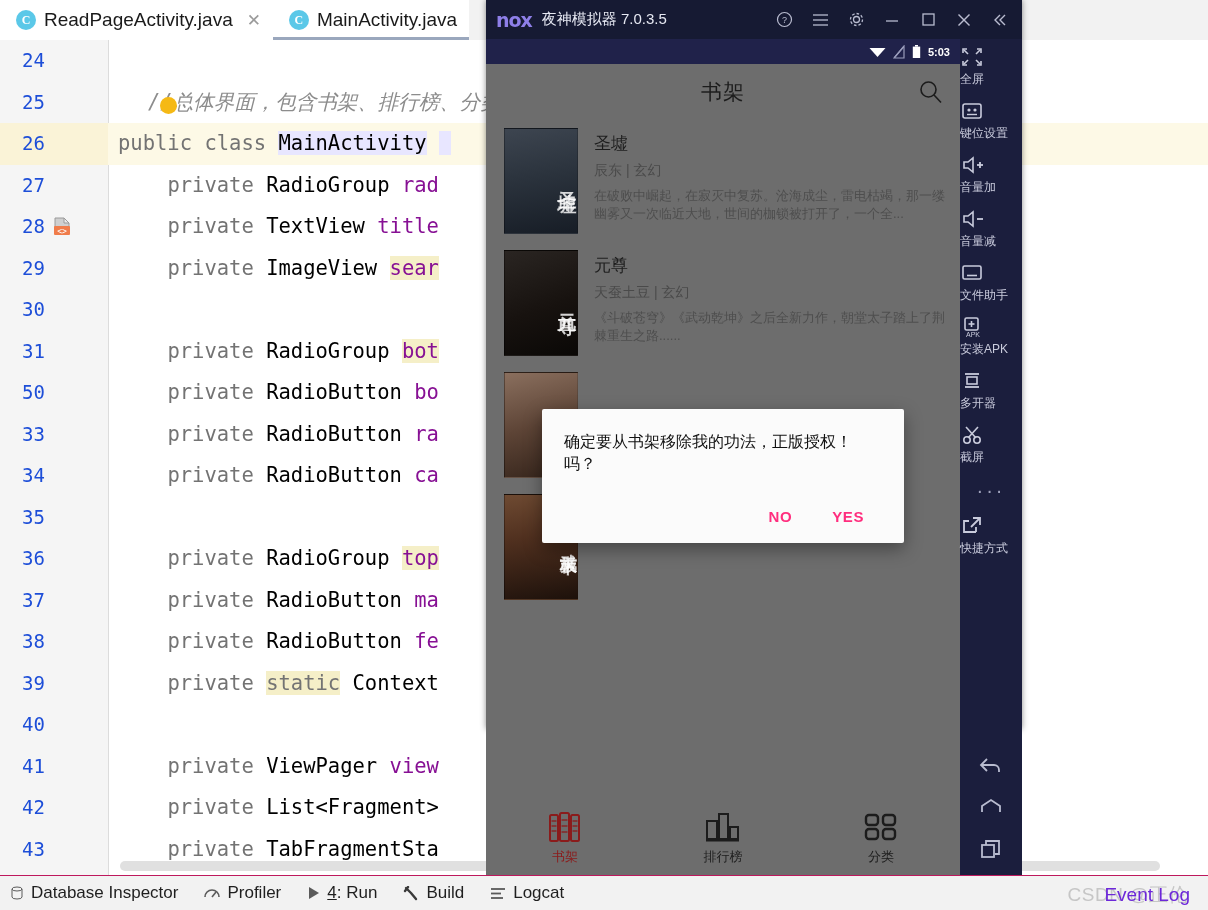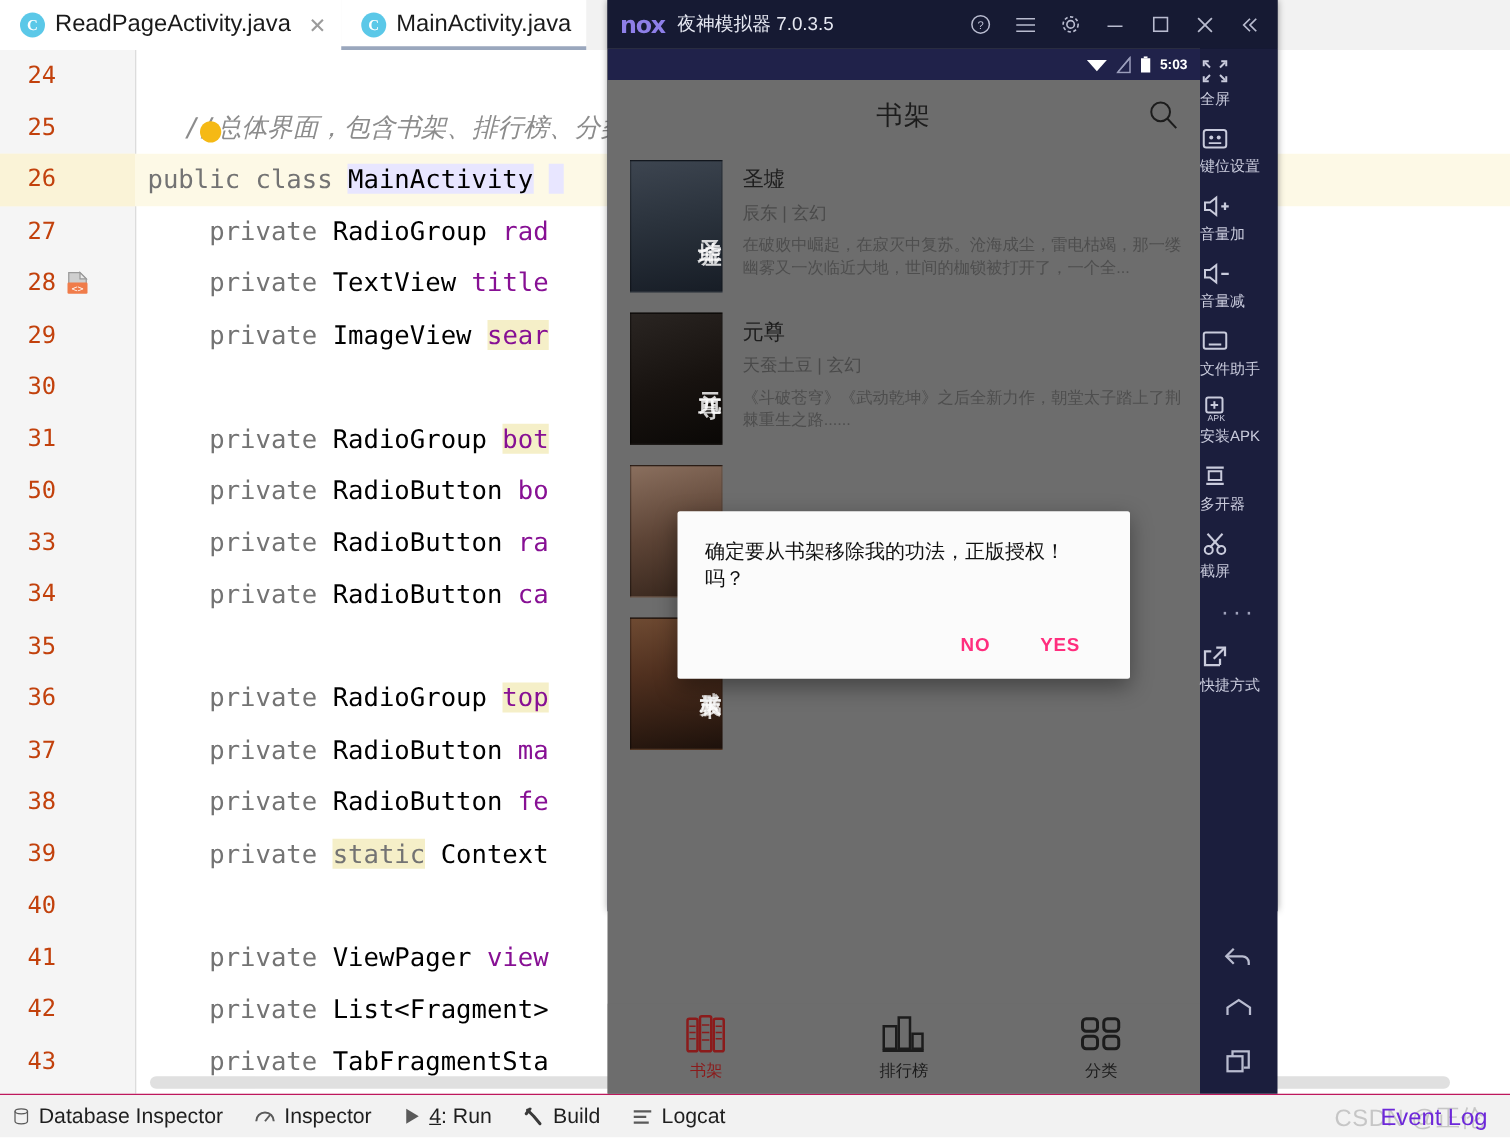--- a/index.html
+++ b/index.html
@@ -61,21 +61,21 @@
   .line {
     position: relative; height: 41.5px; line-height: 41.5px;
     display: flex; align-items: center;
     white-space: pre;
   }
   .line.hl { background: #fdf9e6; }
   .line.hl .lnum-cell { background: #faf3d7; }
   .lnum-cell {
     width: 108px; flex: 0 0 108px; text-align: center;
     padding-left: 22px; box-sizing: border-box;
-    color: #c2410c; font-size: 19px;
+    color: #1d4ed8; font-size: 19px;
     font-family: "DejaVu Sans Mono", monospace;
     display: flex; align-items: center; gap: 6px;
   }
   .gicon { width: 22px; height: 22px; position: relative; display:inline-block;}
   .code-cell {
     flex: 1 1 auto; padding-left: 10px;
     font-family: "DejaVu Sans Mono", monospace;
     font-size: 20.5px;
     color: #000;
   }
@@ -368,21 +368,21 @@
         </span>
         <span>Database Inspector</span>
       </div>
       <div class="sb-item">
         <span class="sb-ico">
           <svg width="16" height="14" viewBox="0 0 16 14">
               <path d="M1 11 A7 7 0 0 1 15 11" fill="none" stroke="#5a5a5a" stroke-width="1.6"></path>
               <line x1="8" y1="11" x2="12" y2="6" stroke="#5a5a5a" stroke-width="1.6"></line>
             </svg>
         </span>
-        <span>Inspector</span>
+        <span>Profiler</span>
       </div>
       <div class="sb-item">
         <span class="sb-ico">
           <svg width="13" height="14" viewBox="0 0 13 14">
               <polygon points="2,1 12,7 2,13" fill="#5a5a5a"></polygon>
             </svg>
         </span>
         <span><u>4</u>: Run</span>
       </div>
       <div class="sb-item">

